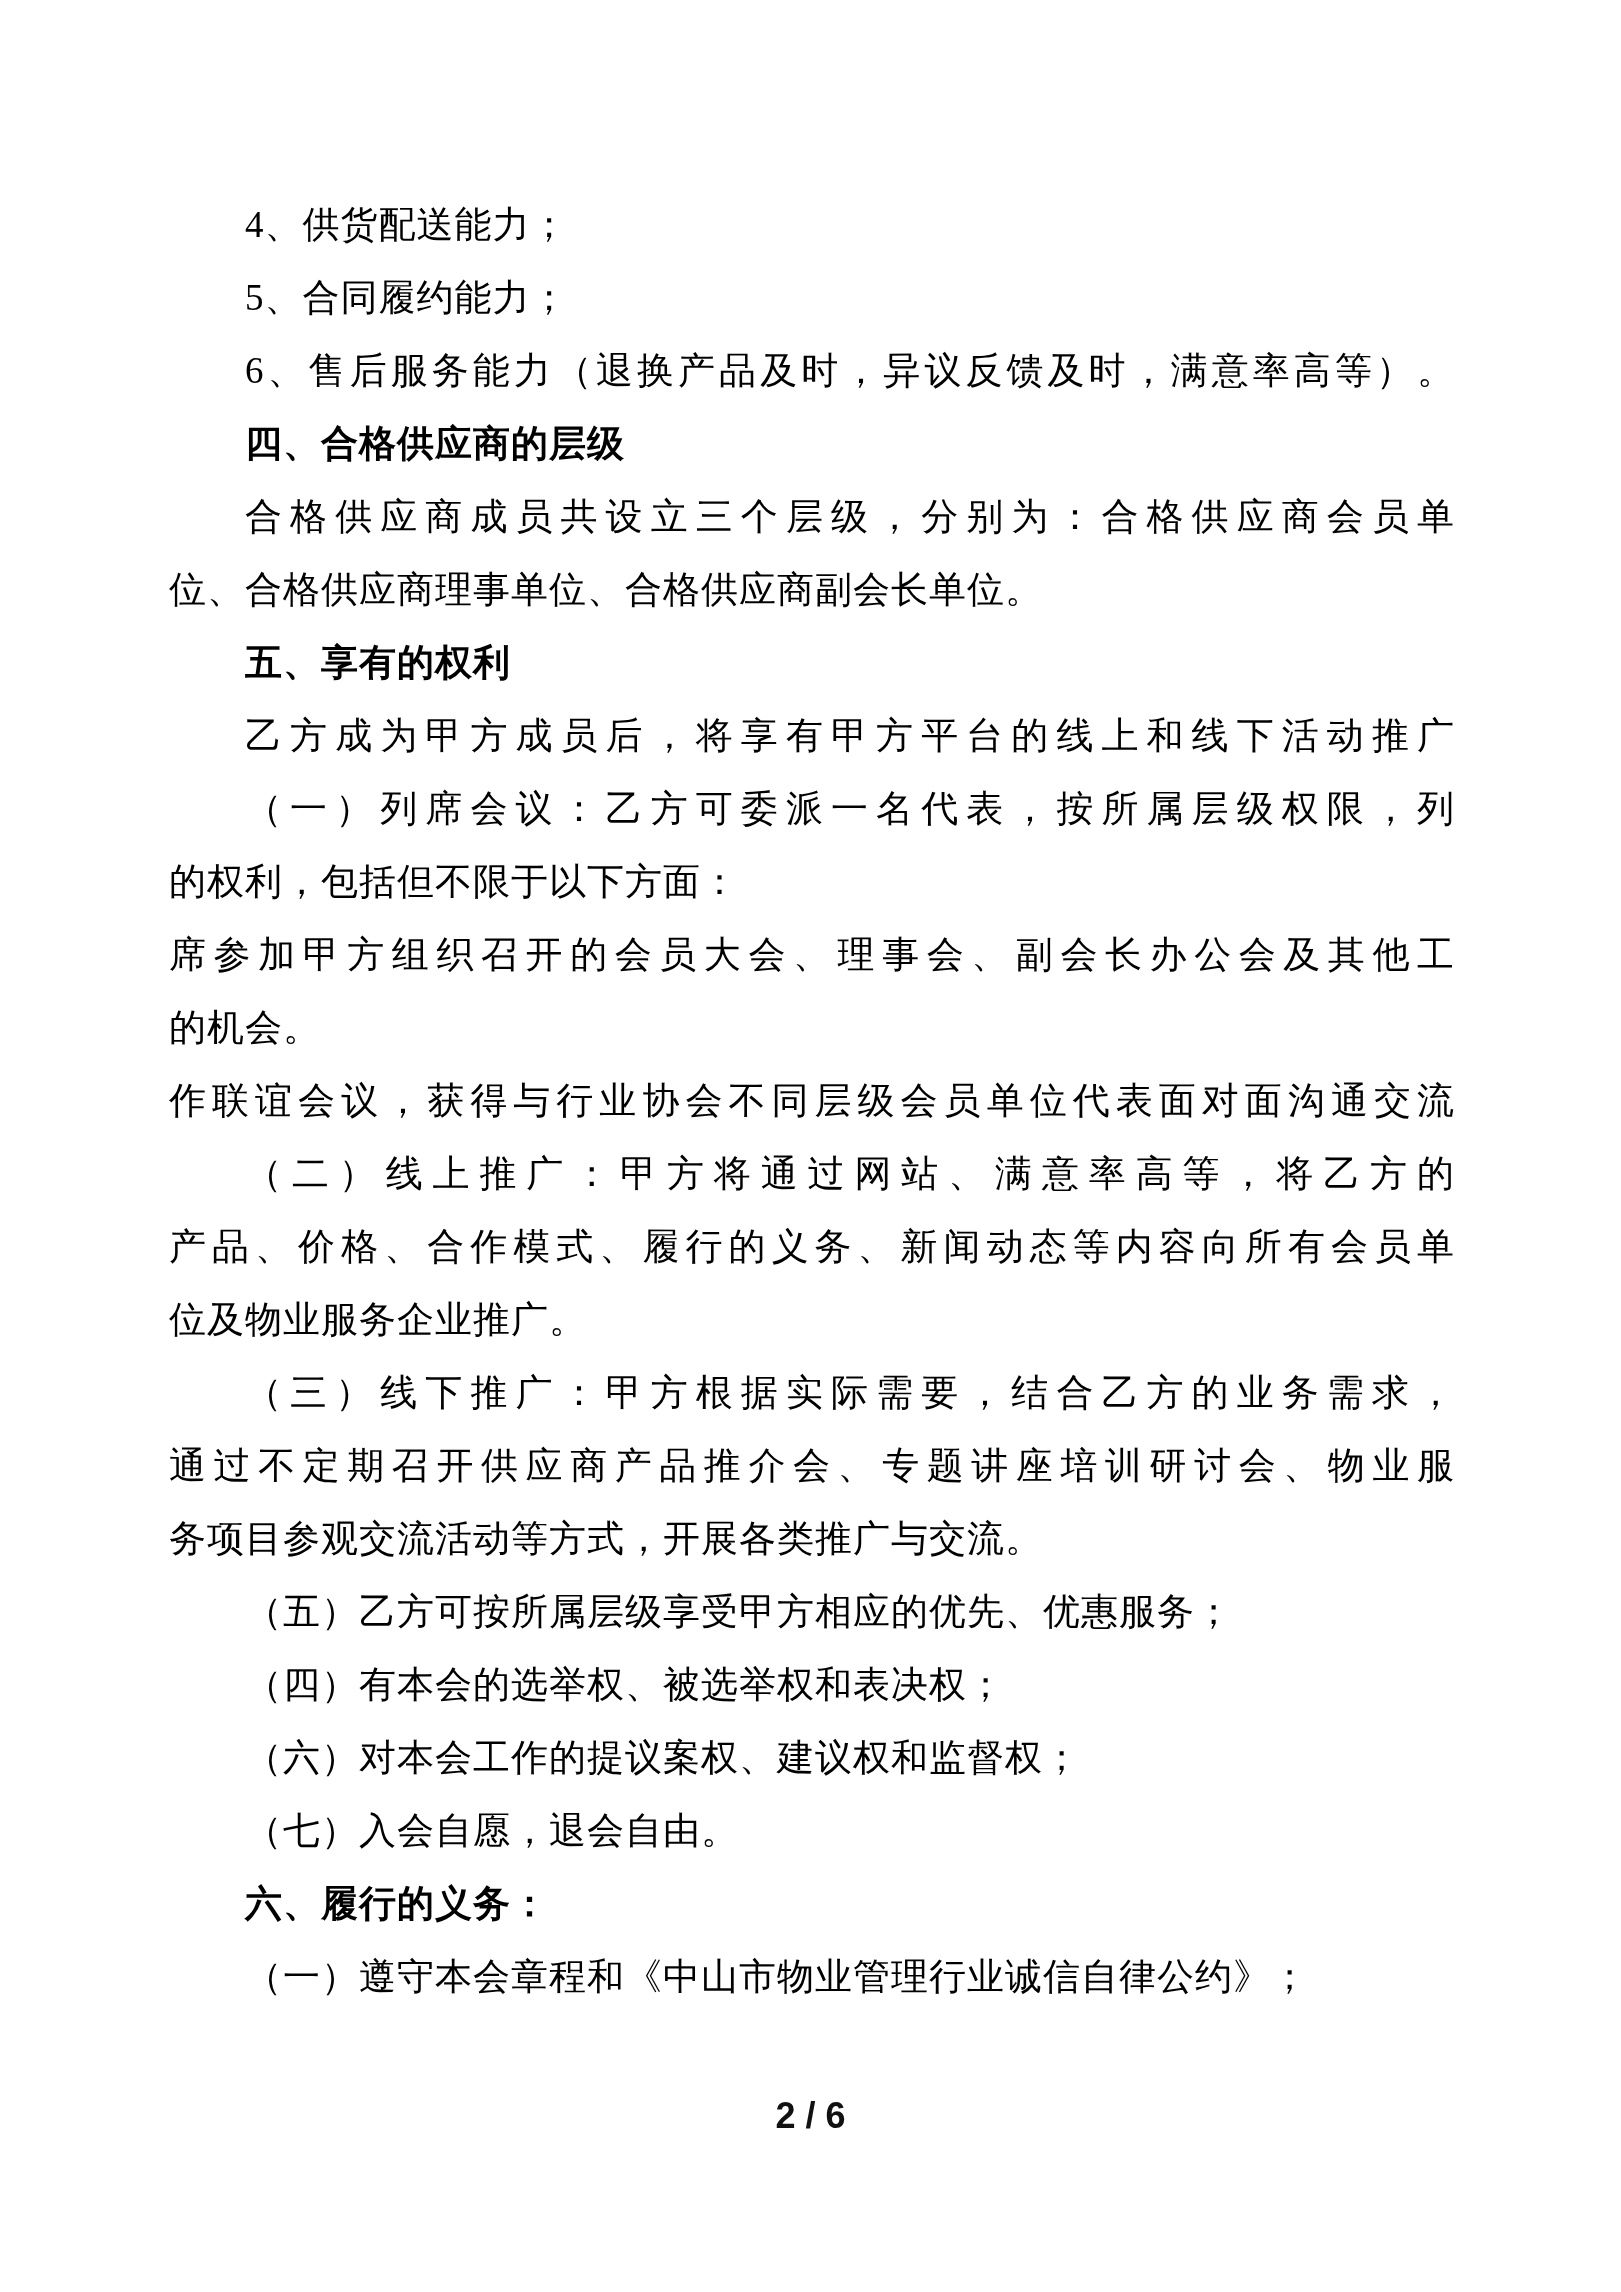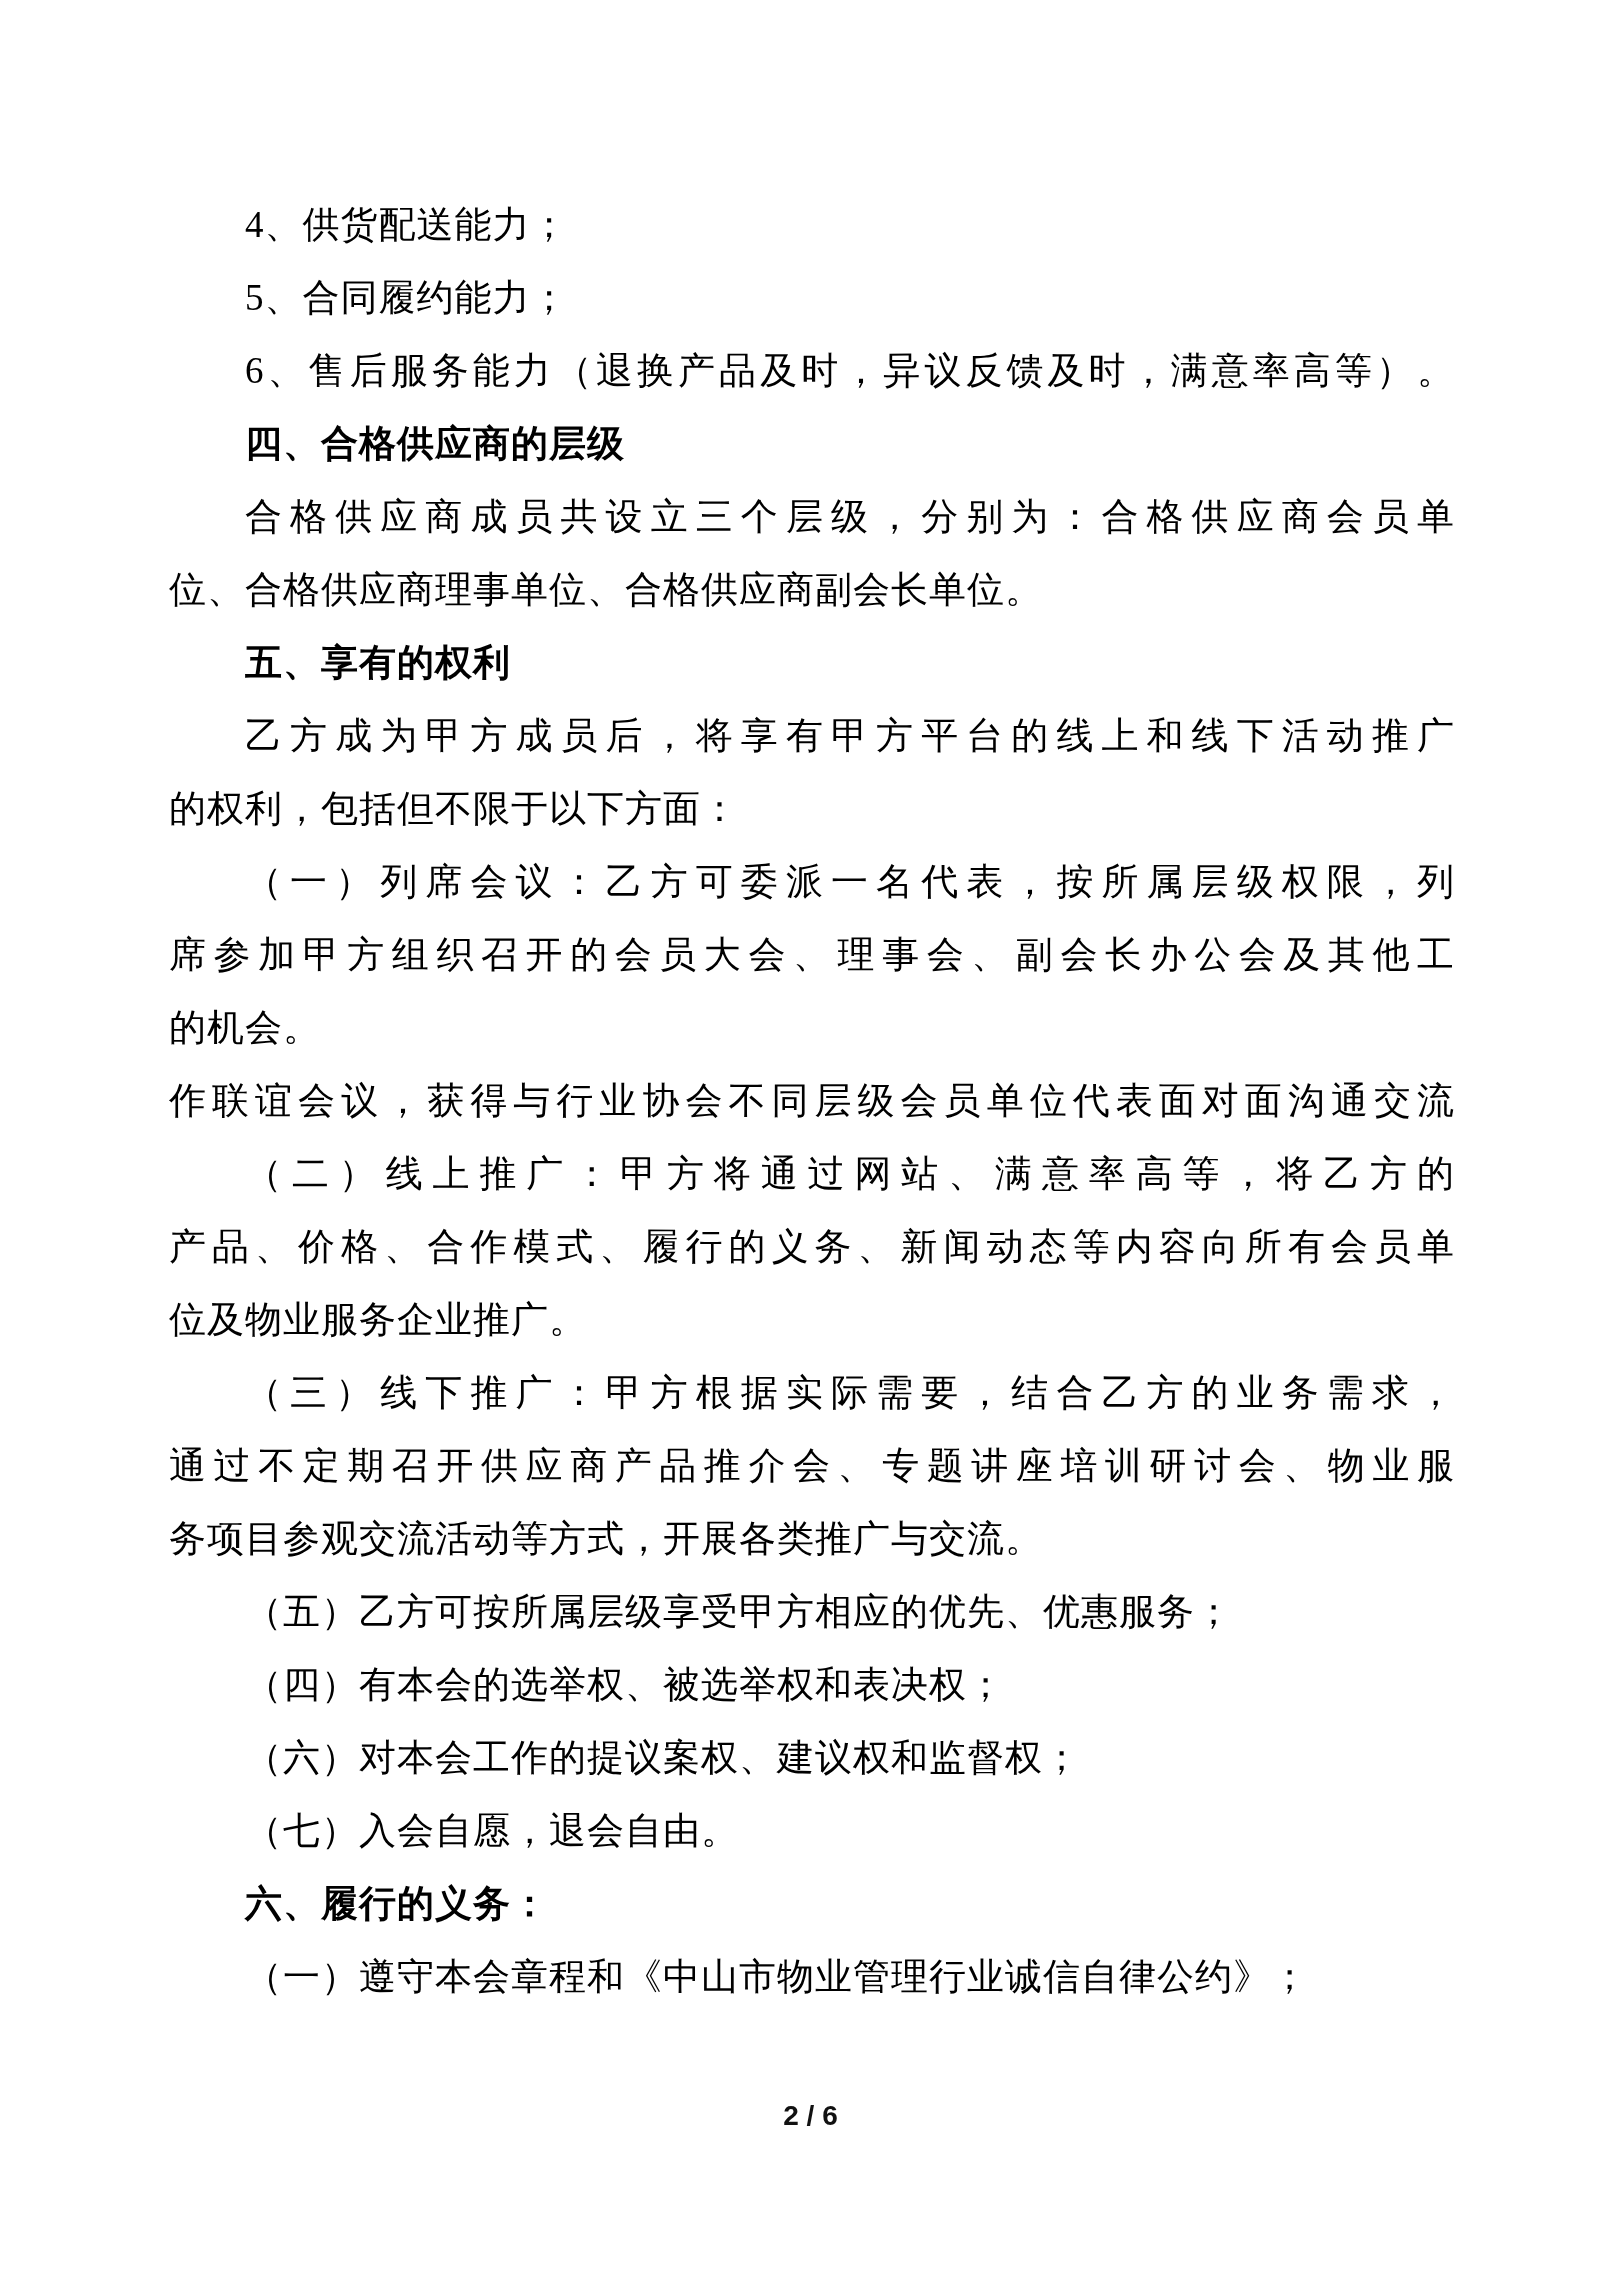--- a/index.html
+++ b/index.html
@@ -48,40 +48,40 @@
     font-weight: 700;
   }
   .footer {
     position: absolute;
     top: 2099px;
     left: 0;
     width: 1621px;
     text-align: center;
     font-family: "Liberation Sans", sans-serif;
     font-weight: 700;
-    font-size: 28px;
+    font-size: 36px;
     line-height: 33px;
     color: #111111;
   }
 </style>
 </head>
 <body>
 
 <div class="page">
   <div class="content">
     <div class="ln ind">4、供货配送能力；</div>
     <div class="ln ind">5、合同履约能力；</div>
     <div class="ln ind fill">6、售后服务能力（退换产品及时，异议反馈及时，满意率高等）。</div>
     <div class="ln ind hd">四、合格供应商的层级</div>
     <div class="ln ind fill">合格供应商成员共设立三个层级，分别为：合格供应商会员单</div>
     <div class="ln">位、合格供应商理事单位、合格供应商副会长单位。</div>
     <div class="ln ind hd">五、享有的权利</div>
     <div class="ln ind fill">乙方成为甲方成员后，将享有甲方平台的线上和线下活动推广</div>
+    <div class="ln ind fill">（一）列席会议：乙方可委派一名代表，按所属层级权限，列</div>
     <div class="ln">的权利，包括但不限于以下方面：</div>
-    <div class="ln ind fill">（一）列席会议：乙方可委派一名代表，按所属层级权限，列</div>
     <div class="ln fill">席参加甲方组织召开的会员大会、理事会、副会长办公会及其他工</div>
     <div class="ln">的机会。</div>
     <div class="ln fill">作联谊会议，获得与行业协会不同层级会员单位代表面对面沟通交流</div>
     <div class="ln ind fill">（二）线上推广：甲方将通过网站、满意率高等，将乙方的</div>
     <div class="ln fill">产品、价格、合作模式、履行的义务、新闻动态等内容向所有会员单</div>
     <div class="ln">位及物业服务企业推广。</div>
     <div class="ln ind fill">（三）线下推广：甲方根据实际需要，结合乙方的业务需求，</div>
     <div class="ln fill">通过不定期召开供应商产品推介会、专题讲座培训研讨会、物业服</div>
     <div class="ln">务项目参观交流活动等方式，开展各类推广与交流。</div>
     <div class="ln ind">（五）乙方可按所属层级享受甲方相应的优先、优惠服务；</div>

